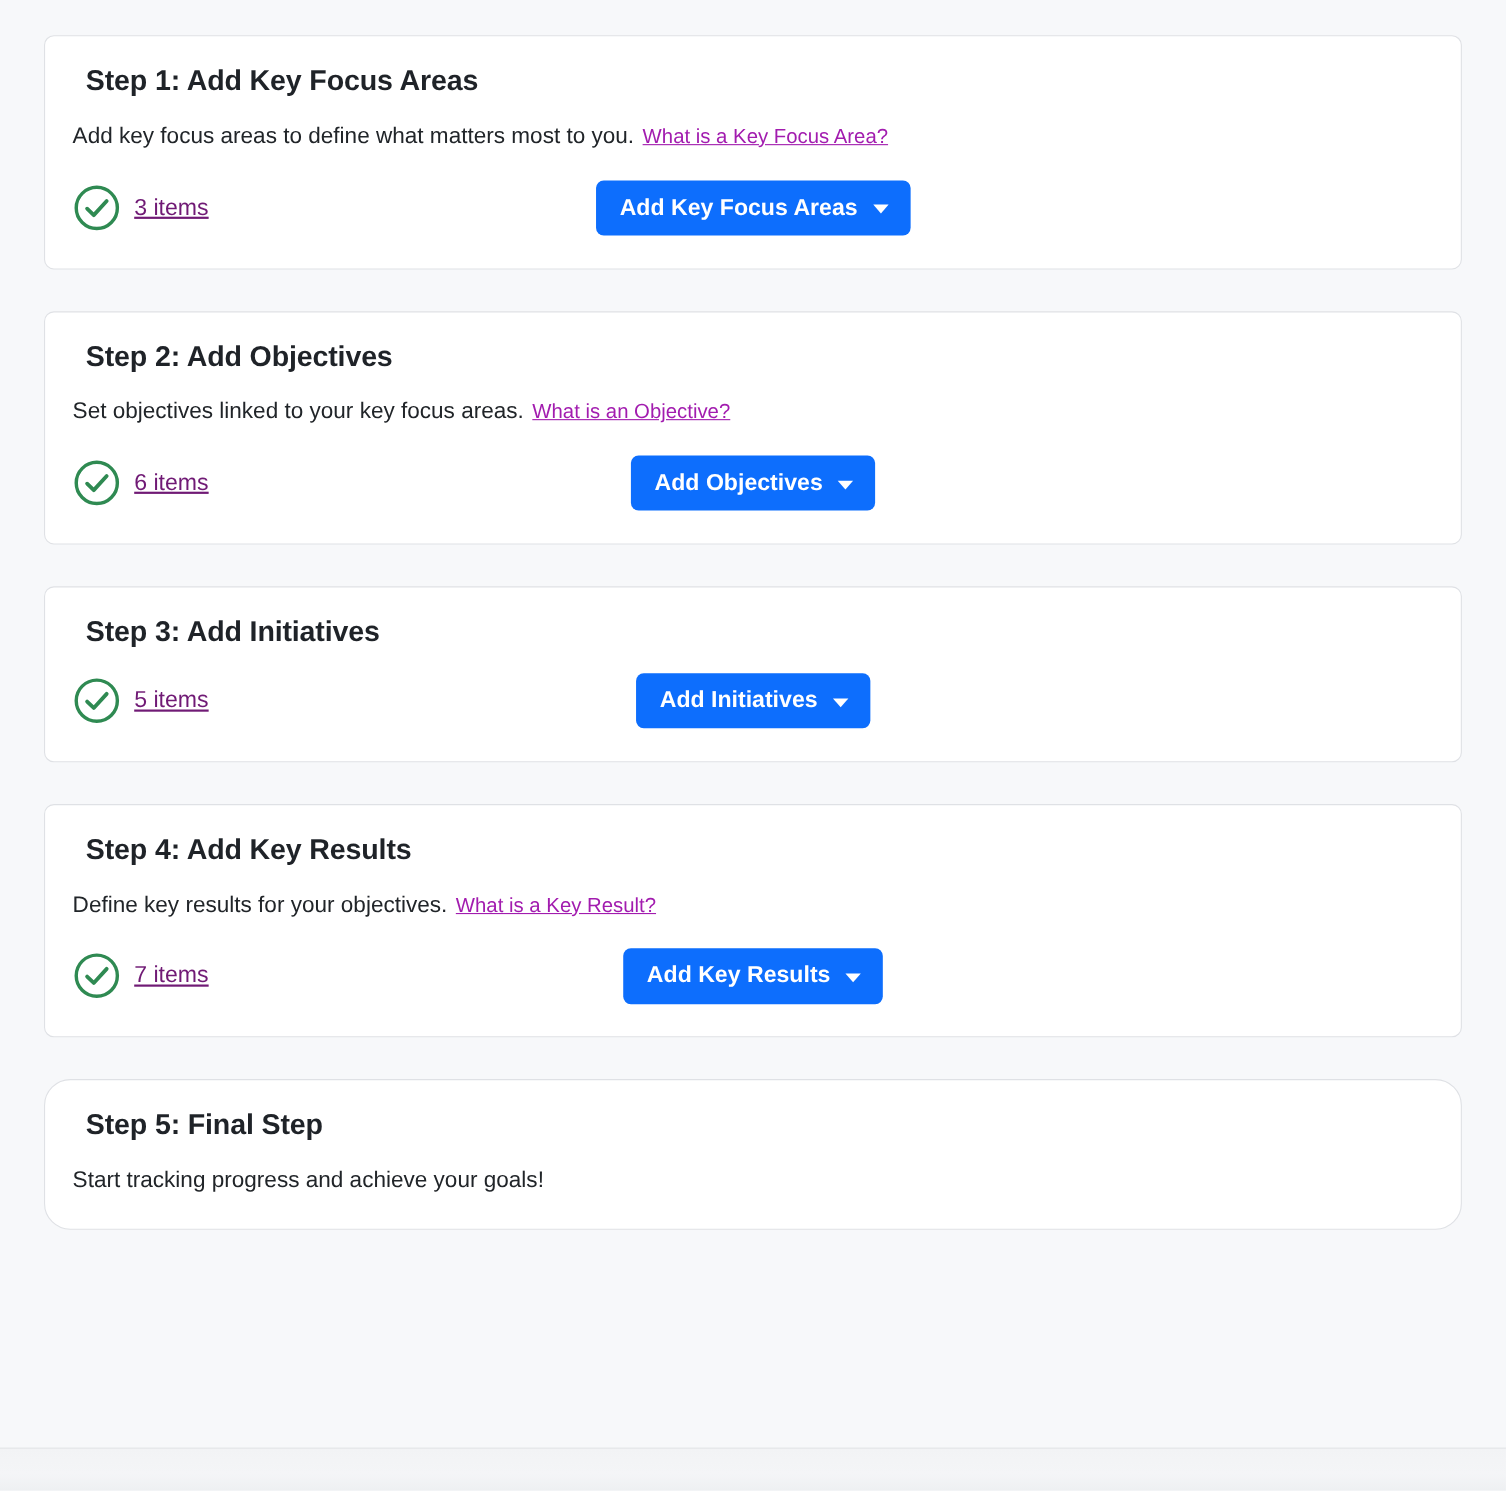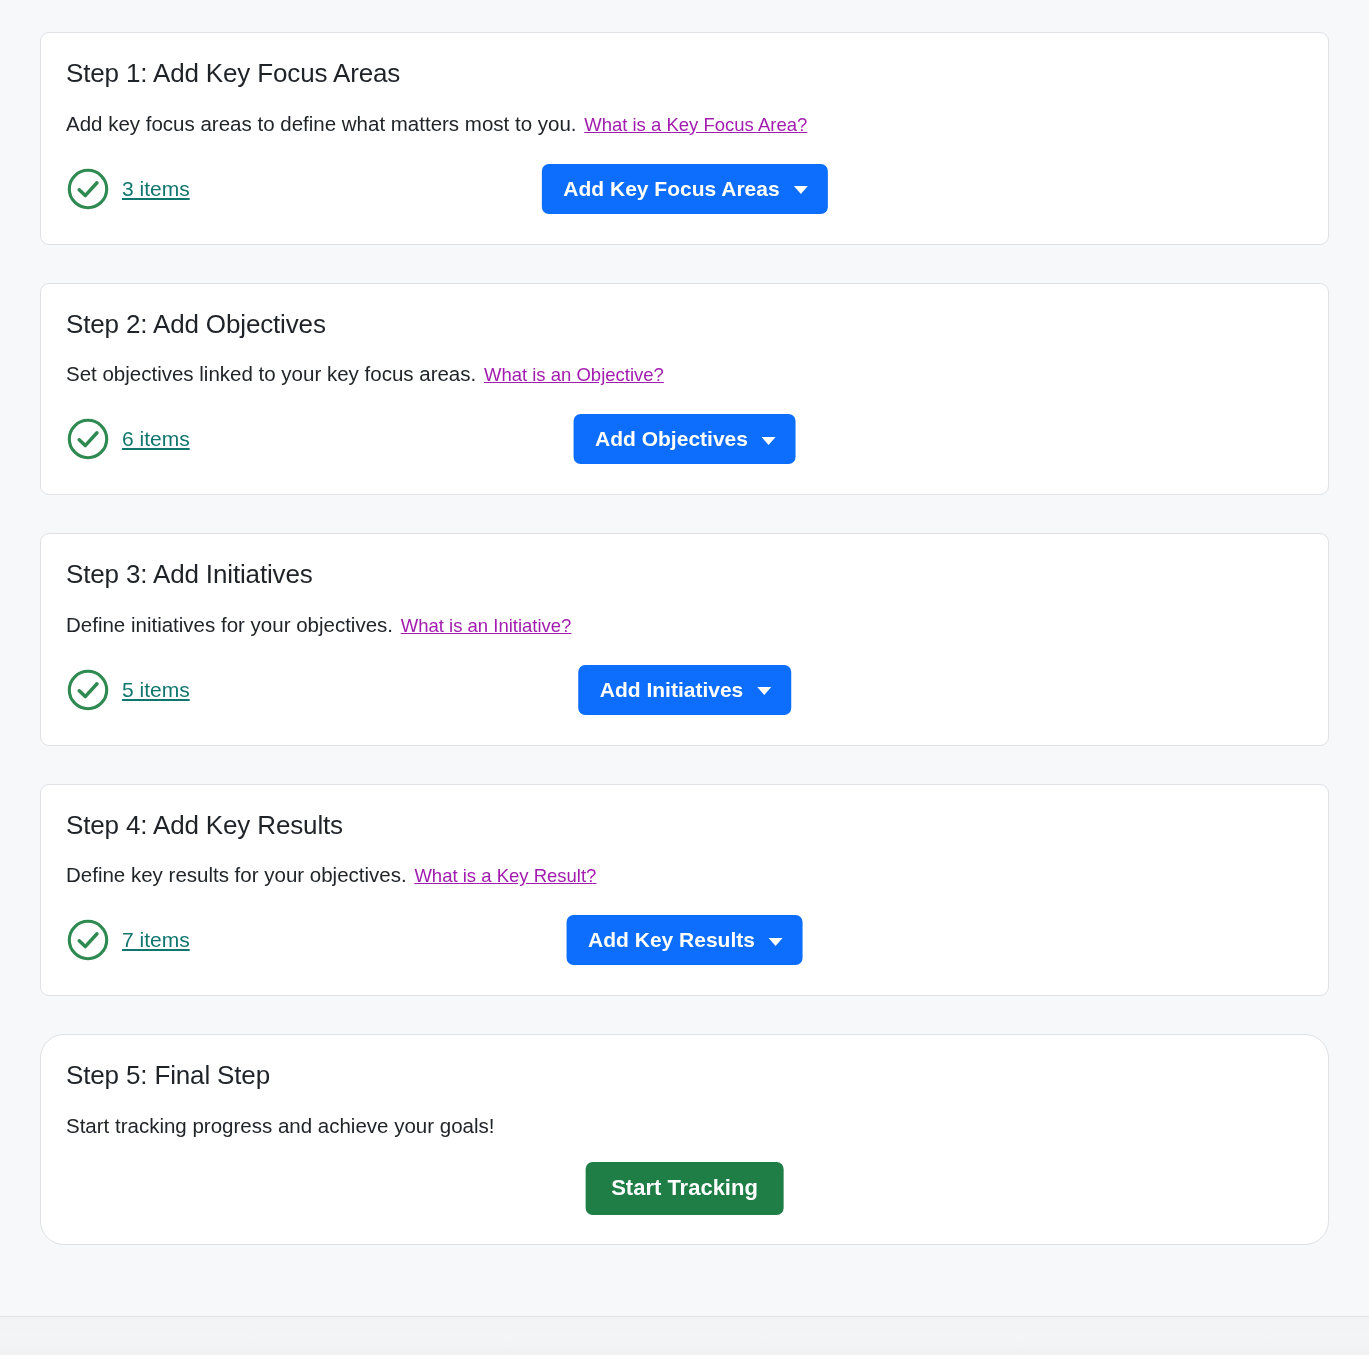--- a/index.html
+++ b/index.html
@@ -38,24 +38,24 @@
     box-shadow: 0 0 0 rgba(0,0,0,0);
   }
 
   .step-card:last-child {
     margin-bottom: 0;
     border-radius: 24px;
   }
 
   .step-title {
     font-size: 26px;
-    font-weight: 400;
+    font-weight: 700;
     color: #1f2328;
     letter-spacing: -0.15px;
-    margin: 0 0 22px 0;
+    margin: 0 0 22px 12px;
     line-height: 1.15;
   }
 
   .step-desc {
     font-size: 20.5px;
     color: #212529;
     margin: 0 0 26px 0;
     line-height: 1.3;
   }
 
@@ -83,21 +83,21 @@
 
   .check-icon {
     width: 44px;
     height: 44px;
     flex: 0 0 auto;
     display: block;
   }
 
   .items-link {
     font-size: 21px;
-    color: #0f766e;
+    color: #701a75;
     text-decoration: underline;
     cursor: pointer;
     white-space: nowrap;
   }
 
   .btn-slot {
     position: absolute;
     left: 50%;
     transform: translateX(-50%);
     top: 50%;
@@ -218,24 +218,20 @@
           <button class="btn-primary">
             <span>Add Objectives</span>
             <span class="caret"></span>
           </button>
         </div>
       </div>
     </section>
 
     <section class="step-card">
       <h2 class="step-title">Step 3: Add Initiatives</h2>
-      <p class="step-desc">
-        <span>Define initiatives for your objectives.</span>
-        <a class="help-link">What is an Initiative?</a>
-      </p>
       <div class="step-footer">
         <div class="status-group">
           <svg class="check-icon" viewBox="0 0 24 24">
             <circle cx="12" cy="12" r="10.2" fill="none" stroke="#2f8a52" stroke-width="1.7"></circle>
             <path d="M7.2 12.4 L10.5 15.6 L16.9 8.6" fill="none" stroke="#2f8a52" stroke-width="1.9" stroke-linecap="round" stroke-linejoin="round"></path>
           </svg>
           <a class="items-link">5 items</a>
         </div>
         <div class="btn-slot">
           <button class="btn-primary">
@@ -265,21 +261,18 @@
             <span>Add Key Results</span>
             <span class="caret"></span>
           </button>
         </div>
       </div>
     </section>
 
     <section class="step-card final-card">
       <h2 class="step-title">Step 5: Final Step</h2>
       <p class="step-desc">Start tracking progress and achieve your goals!</p>
-      <div class="final-footer">
-        <button class="btn-success">Start Tracking</button>
-      </div>
     </section>
 
   </div>
 
   <div class="bottom-strip"></div>
 </div>
 
 </body></html>

